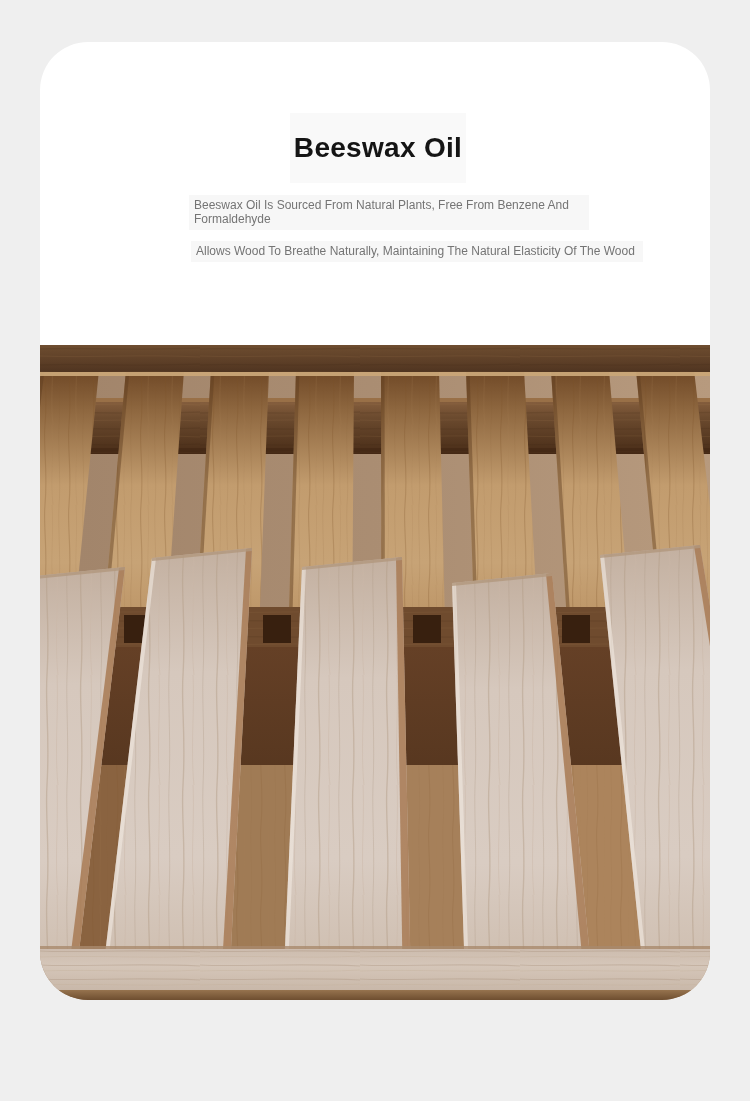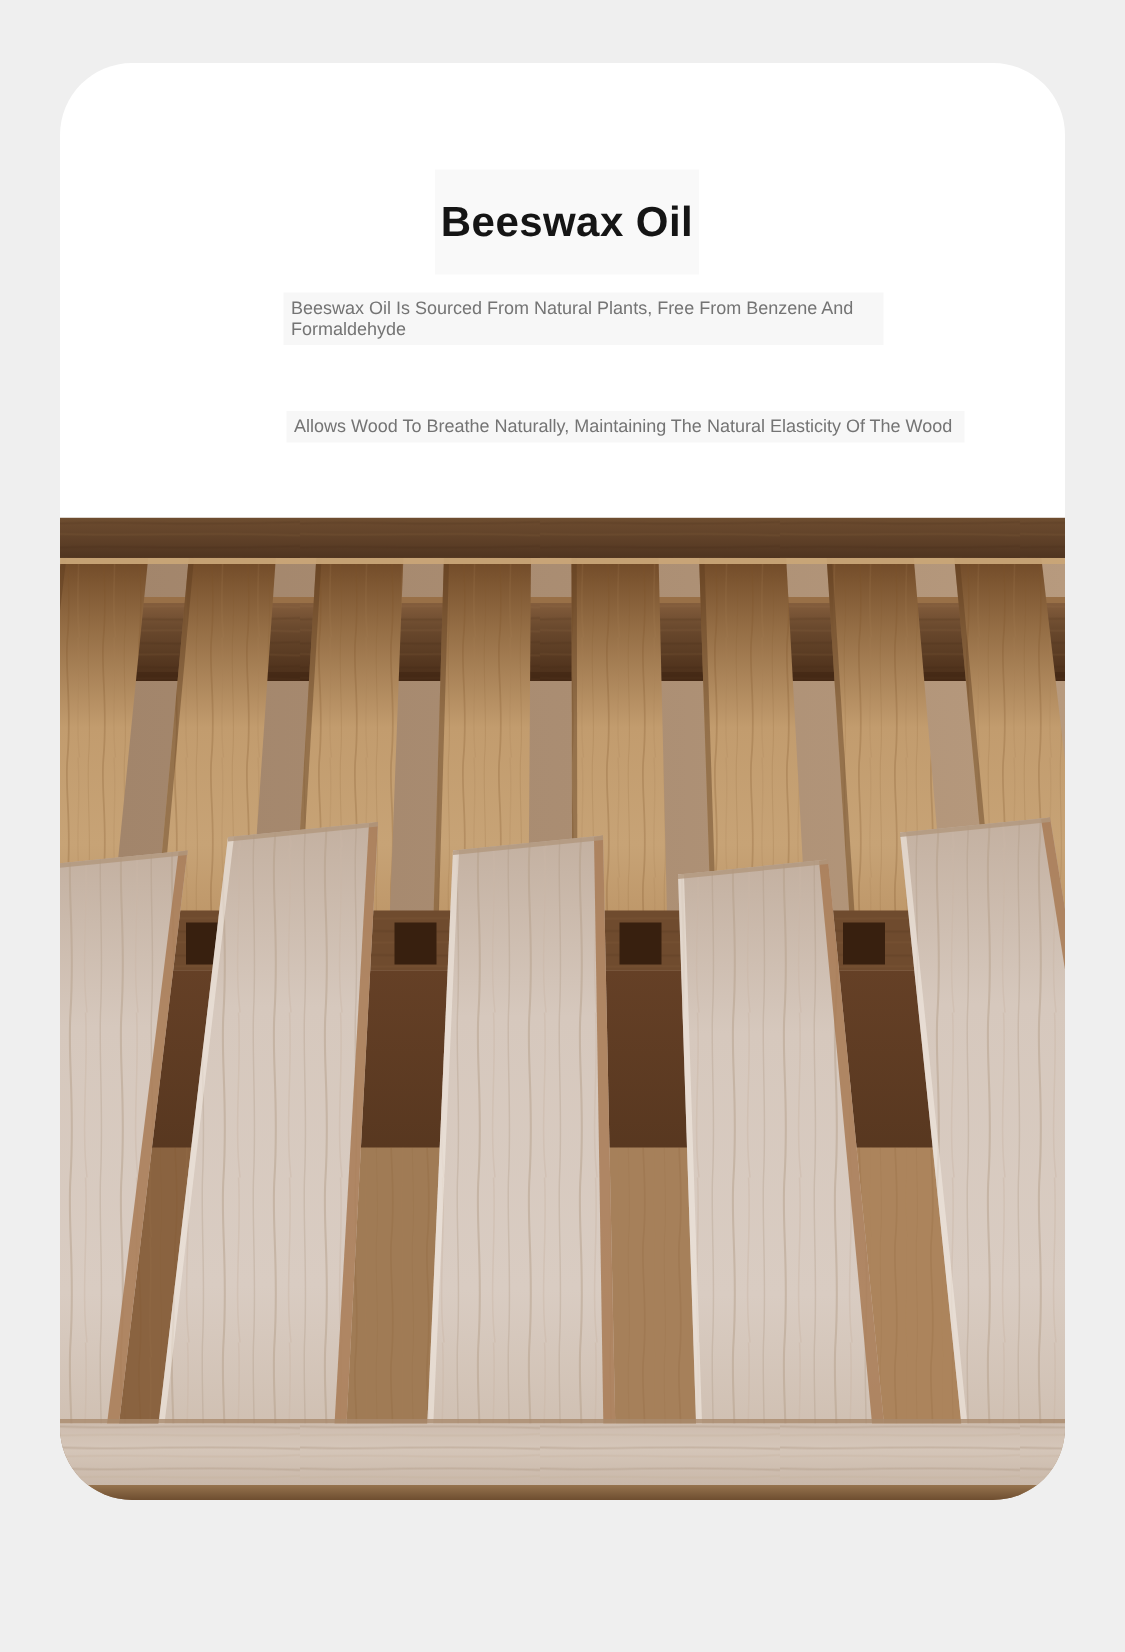--- a/index.html
+++ b/index.html
@@ -26,21 +26,21 @@
   .para{
     position:absolute;margin:0;font-size:12px;line-height:14px;
     box-sizing:border-box;
   }
   .para-1{
     left:149px;top:153px;width:400px;
     padding:3px 8px 4px 5px;
   }
   .para-2{
     left:151px;top:199px;white-space:nowrap;
-    padding:3px 8px 4px 5px;display:inline-block;margin-top:33px;
+    padding:3px 8px 4px 5px;display:inline-block;
   }
   .photo{
     position:absolute;left:0;top:303px;width:670px;height:655px;
     border-radius:0 0 48px 48px;overflow:hidden;
   }
   .photo svg{display:block;}
 </style>
 </head>
 <body style="background: rgb(239, 239, 239);">
 

